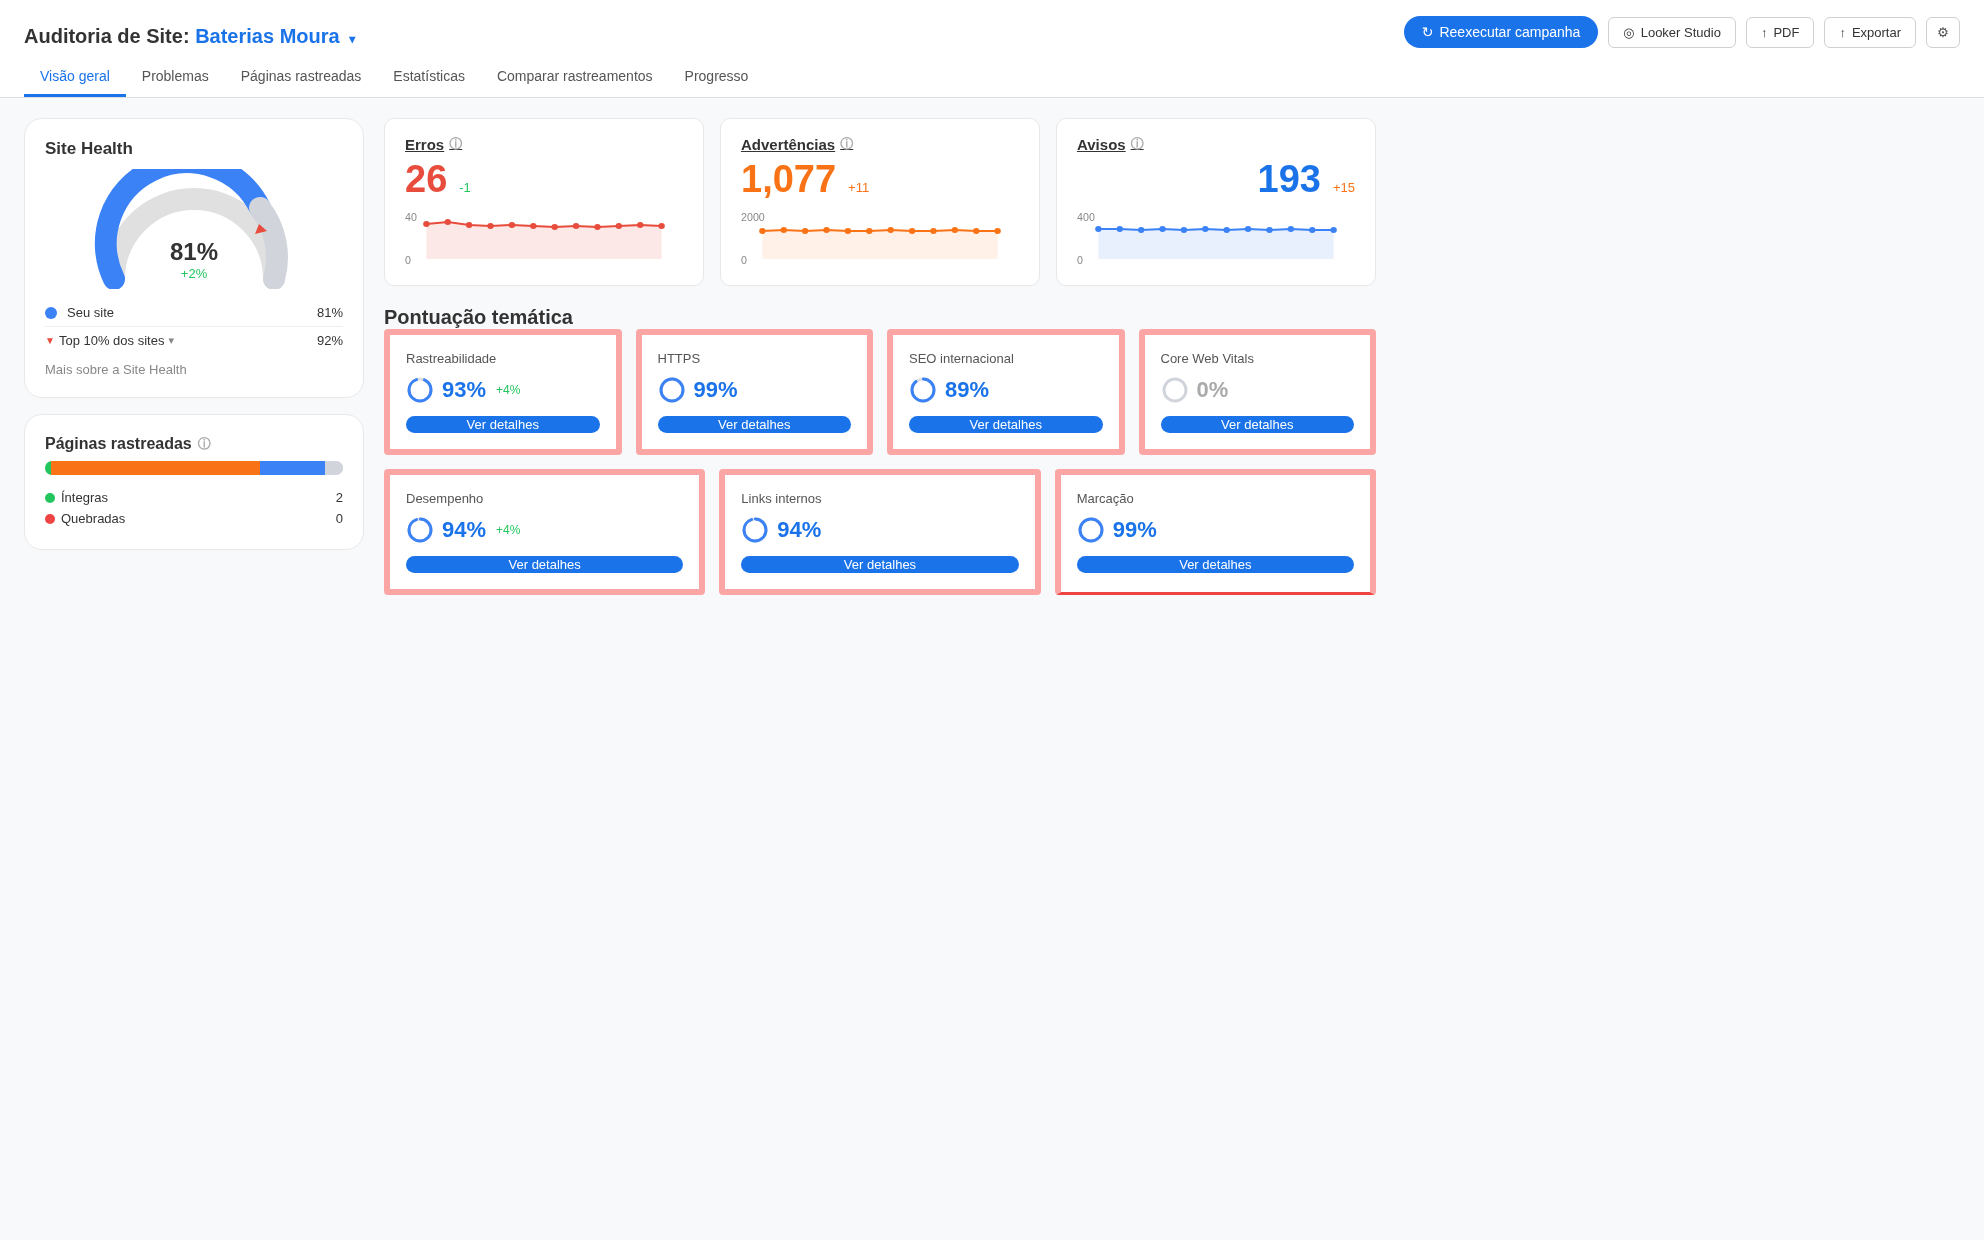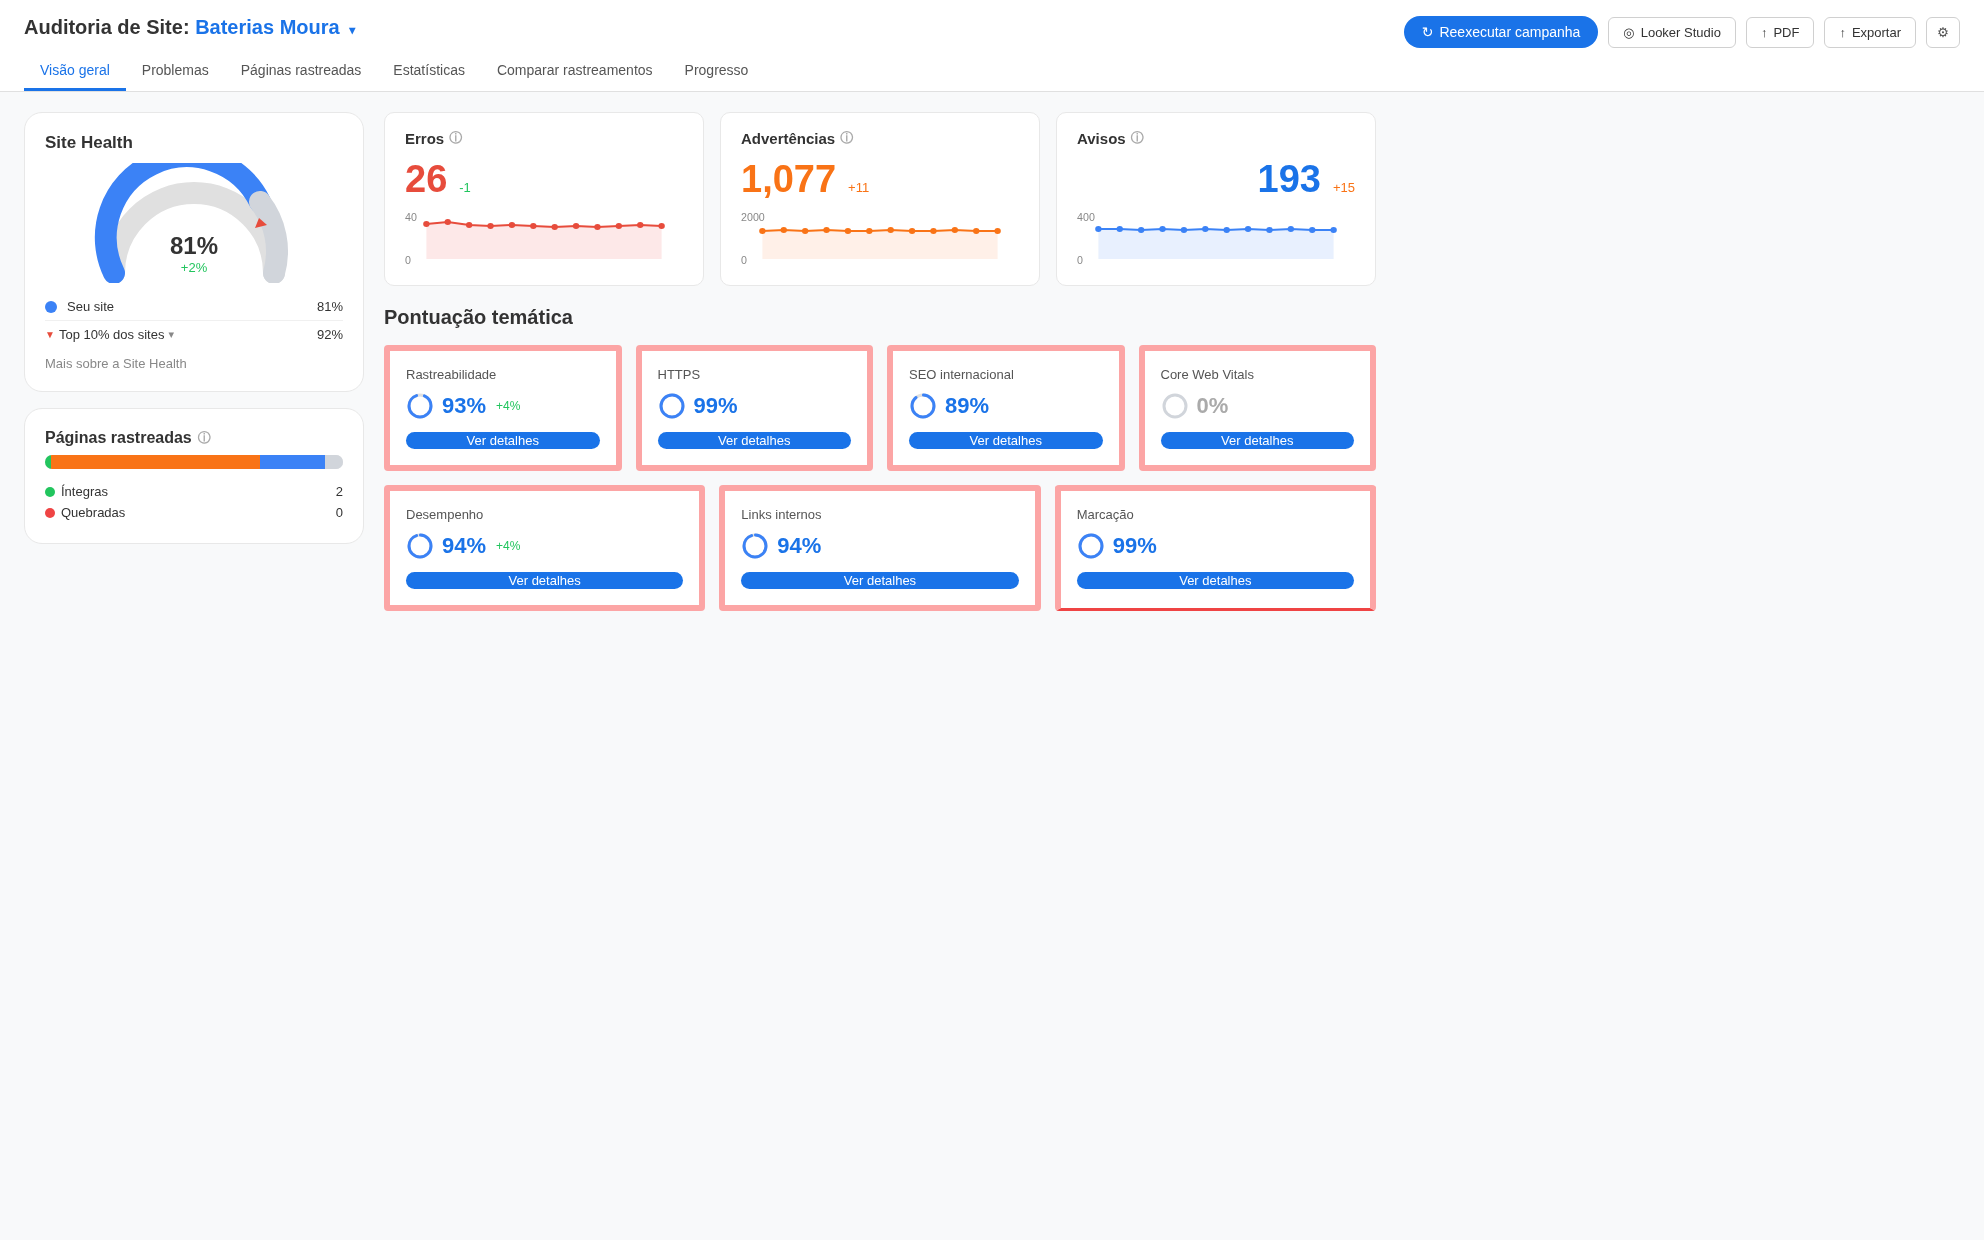--- a/index.html
+++ b/index.html
@@ -1,19 +1,19 @@
 <!DOCTYPE html>
 <html><head>
   <meta charset="utf-8">
   <style>
     * { box-sizing: border-box; margin: 0; padding: 0; }
     body { font-family: -apple-system, BlinkMacSystemFont, 'Segoe UI', Arial, sans-serif; background: #f8f9fa; color: #333; font-size: 14px; }
 
     .header { background: #fff; padding: 16px 24px 0; border-bottom: 1px solid #e0e0e0; }
-    .header-top { display: flex; align-items: flex-start; justify-content: space-between; margin-bottom: 4px; }
+    .header-top { display: flex; align-items: flex-end; justify-content: space-between; margin-bottom: 10px; }
     .header-title { font-size: 20px; font-weight: 600; color: #333; }
     .header-title .site-name { color: #1a73e8; }
     .header-title .chevron { color: #1a73e8; font-size: 14px; margin-left: 4px; cursor: pointer; }
     .header-actions { display: flex; align-items: center; gap: 10px; }
     .btn-rerun { background: #1a73e8; color: #fff; border: none; border-radius: 20px; padding: 8px 18px; font-size: 14px; cursor: pointer; display: flex; align-items: center; gap: 6px; font-weight: 500; }
     .btn-outline { background: #fff; color: #333; border: 1px solid #d0d0d0; border-radius: 6px; padding: 7px 14px; font-size: 13px; cursor: pointer; display: flex; align-items: center; gap: 6px; }
     .btn-gear { background: #fff; border: 1px solid #d0d0d0; border-radius: 6px; padding: 7px 10px; cursor: pointer; color: #555; }
     .header-meta { display: flex; align-items: center; gap: 20px; font-size: 13px; color: #555; margin-bottom: 12px; }
     .header-meta .warning { color: #f59e0b; }
     .nav-tabs { display: flex; gap: 0; }
@@ -54,33 +54,33 @@
     .pb-blue { background: #3b82f6; width: 22%; }
     .pb-gray { background: #d1d5db; width: 6%; }
     .legend-item { display: flex; justify-content: space-between; font-size: 13px; padding: 3px 0; }
     .legend-item-left { display: flex; align-items: center; gap: 6px; }
     .dot-green { width: 10px; height: 10px; border-radius: 50%; background: #22c55e; display: inline-block; }
     .dot-red { width: 10px; height: 10px; border-radius: 50%; background: #ef4444; display: inline-block; }
 
     
     .metrics-row { display: flex; gap: 16px; margin-bottom: 20px; }
     .metric-card { flex: 1; background: #fff; border-radius: 10px; padding: 16px 20px; border: 1px solid #e8e8e8; }
-    .metric-title { font-size: 15px; font-weight: 600; margin-bottom: 12px; display: flex; align-items: center; gap: 5px; }
+    .metric-title { font-size: 15px; font-weight: 600; margin-bottom: 6px; display: flex; align-items: center; gap: 5px; text-decoration: underline; }
     .metric-value { font-size: 38px; font-weight: 700; line-height: 1.1; }
     .metric-value.red { color: #e74c3c; }
     .metric-value.orange { color: #f97316; }
     .metric-value.blue { color: #1a73e8; }
     .metric-delta { font-size: 13px; font-weight: 500; margin-left: 6px; }
     .metric-delta.negative { color: #22c55e; }
     .metric-delta.positive { color: #f97316; }
     .mini-chart { height: 60px; margin-top: 8px; position: relative; }
     .mini-chart svg { width: 100%; height: 100%; }
 
     
-    .section-title { font-size: 20px; font-weight: 700; margin-bottom: 16px; }
+    .section-title { font-size: 20px; font-weight: 700; }
     .score-grid { display: grid; grid-template-columns: repeat(4, 1fr); gap: 14px; margin-bottom: 14px; }
     .score-grid-3 { display: grid; grid-template-columns: repeat(3, 1fr); gap: 14px; }
     .score-card { background: #fff; border-radius: 4px; padding: 16px; border: 6px solid #fca5a5; }
     .score-card-title { font-size: 13px; color: #555; margin-bottom: 10px; }
     .score-row { display: flex; align-items: center; gap: 8px; margin-bottom: 12px; }
     .score-circle { width: 28px; height: 28px; flex-shrink: 0; }
     .score-value { font-size: 22px; font-weight: 700; color: #1a73e8; }
     .score-change { font-size: 12px; color: #22c55e; margin-left: 2px; }
     .btn-details { background: #1a73e8; color: #fff; border: none; border-radius: 20px; padding: 1px 18px; font-size: 13px; cursor: pointer; font-weight: 500; width: 100%; }
     .marcacao-card { border-bottom: 3px solid #ef4444; }

